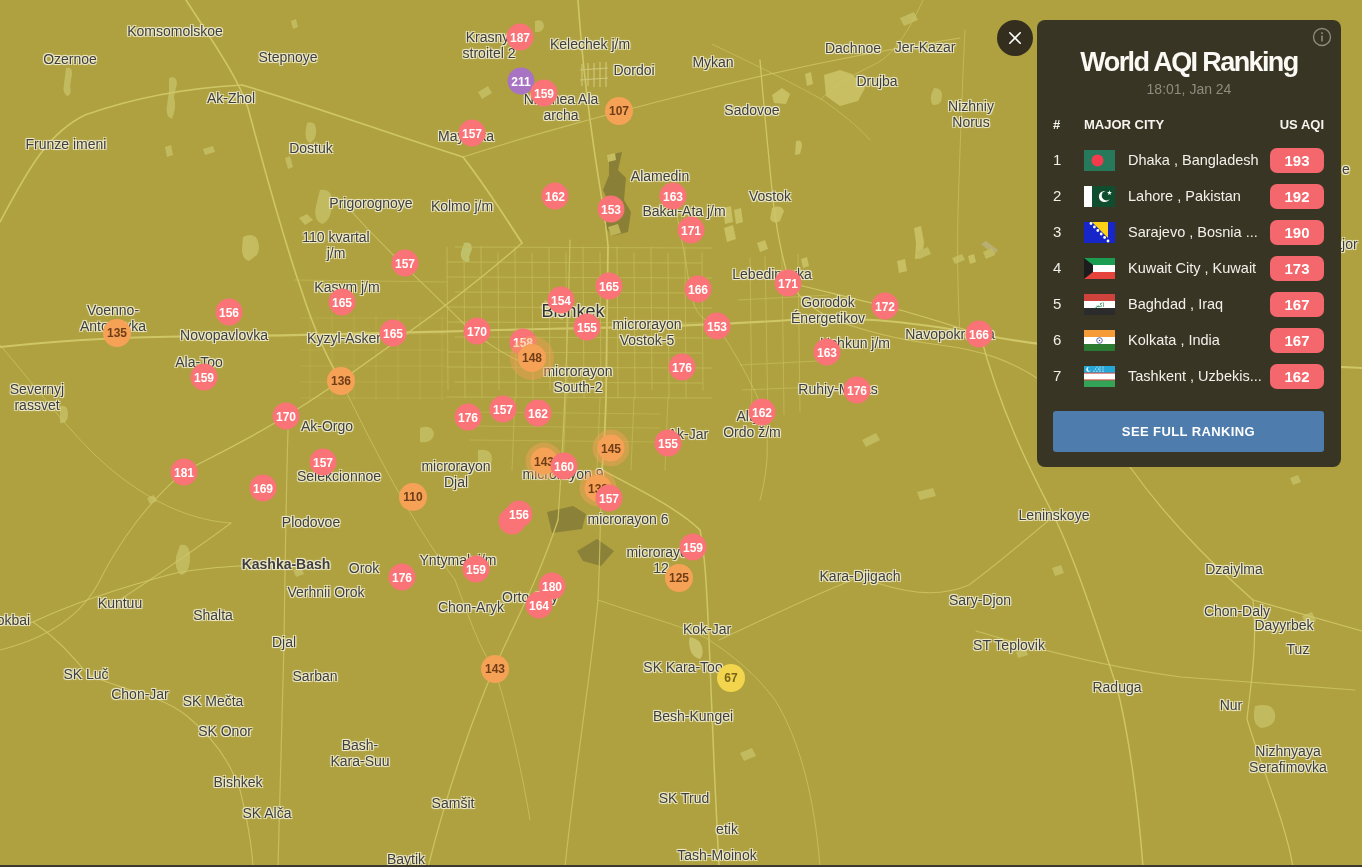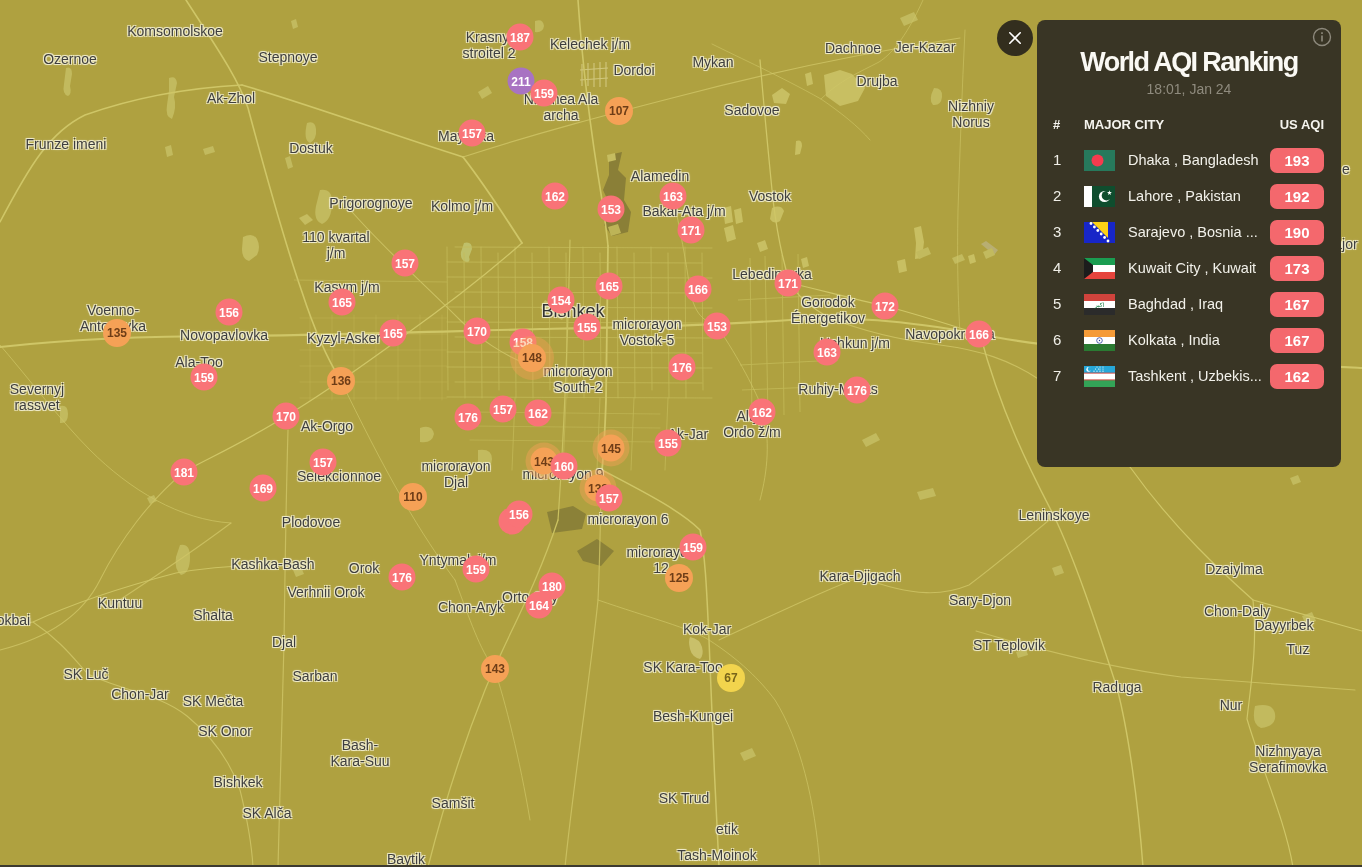--- a/index.html
+++ b/index.html
@@ -227,21 +227,21 @@
 <div class="lbl" style="left:199px;top:363px;">Ala-Too</div>
 <div class="lbl" style="left:327px;top:427px;">Ak-Orgo</div>
 <div class="lbl" style="left:752px;top:424px;">Altyn<br>Ordo ž/m</div>
 <div class="lbl" style="left:688px;top:435px;">Ak-Jar</div>
 <div class="lbl" style="left:329px;top:477px;margin-left:10px;">Selekcionnoe</div>
 <div class="lbl" style="left:456px;top:474px;">microrayon<br>Djal</div>
 <div class="lbl" style="left:563px;top:475px;">microrayon 9</div>
 <div class="lbl" style="left:628px;top:520px;">microrayon 6</div>
 <div class="lbl" style="left:311px;top:523px;">Plodovoe</div>
 <div class="lbl" style="left:661px;top:560px;">microrayon<br>12</div>
-<div class="lbl" style="left:273px;top:565px;">Kashka-Bash</div>
+<div class="lbl" style="left:286px;top:565px;font-weight:bold;">Kashka-Bash</div>
 <div class="lbl" style="left:364px;top:569px;">Orok</div>
 <div class="lbl" style="left:458px;top:561px;">Yntymak j/m</div>
 <div class="lbl" style="left:326px;top:593px;">Verhnii Orok</div>
 <div class="lbl" style="left:471px;top:608px;">Chon-Aryk</div>
 <div class="lbl" style="left:530px;top:598px;">Orto-Say</div>
 <div class="lbl" style="left:120px;top:604px;">Kuntuu</div>
 <div class="lbl" style="left:213px;top:616px;">Shalta</div>
 <div class="lbl" style="left:10px;top:621px;">Tokbai</div>
 <div class="lbl" style="left:284px;top:643px;">Djal</div>
 <div class="lbl" style="left:86px;top:675px;">SK Luč</div>
@@ -427,20 +427,21 @@
           <circle cx="16" cy="3" r="0.6"></circle>
           <circle cx="16" cy="1" r="0.6"></circle>
           <circle cx="19" cy="5.2" r="0.6"></circle>
           <circle cx="19" cy="3" r="0.6"></circle>
           <circle cx="19" cy="1" r="0.6"></circle>
         </g>
       </svg>
     </div>
 <div class="cityname" style="top:348px;">Tashkent , Uzbekis...</div>
 <div class="badge" style="top:344px;">162</div>
+<div id="fullbtn">SEE FULL RANKING</div>
 </div>
 <div id="closebtn">
     <svg width="12" height="12" viewBox="0 0 12 12">
       <path d="M0.8 0.8 L11.2 11.2 M11.2 0.8 L0.8 11.2" stroke="#fff" stroke-width="1.6" stroke-linecap="round"></path>
     </svg>
   </div>
 <div id="infoicon"><svg width="20" height="20" viewBox="0 0 20 20">
       <circle cx="10" cy="10" r="8.5" fill="none" stroke="#8d897c" stroke-width="1.4"></circle>
       <rect x="9.2" y="8.5" width="1.6" height="6" fill="#8d897c"></rect>
       <rect x="9.2" y="5.2" width="1.6" height="1.8" fill="#8d897c"></rect>

